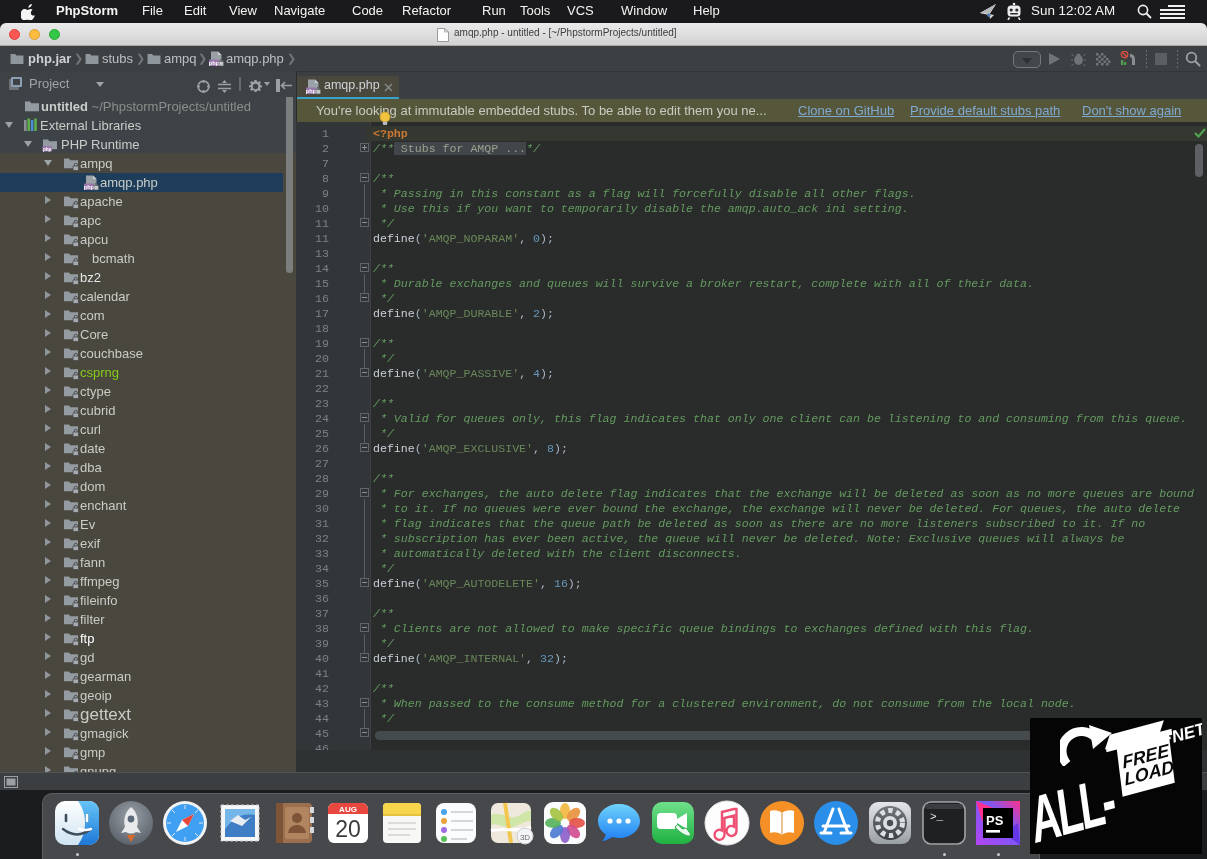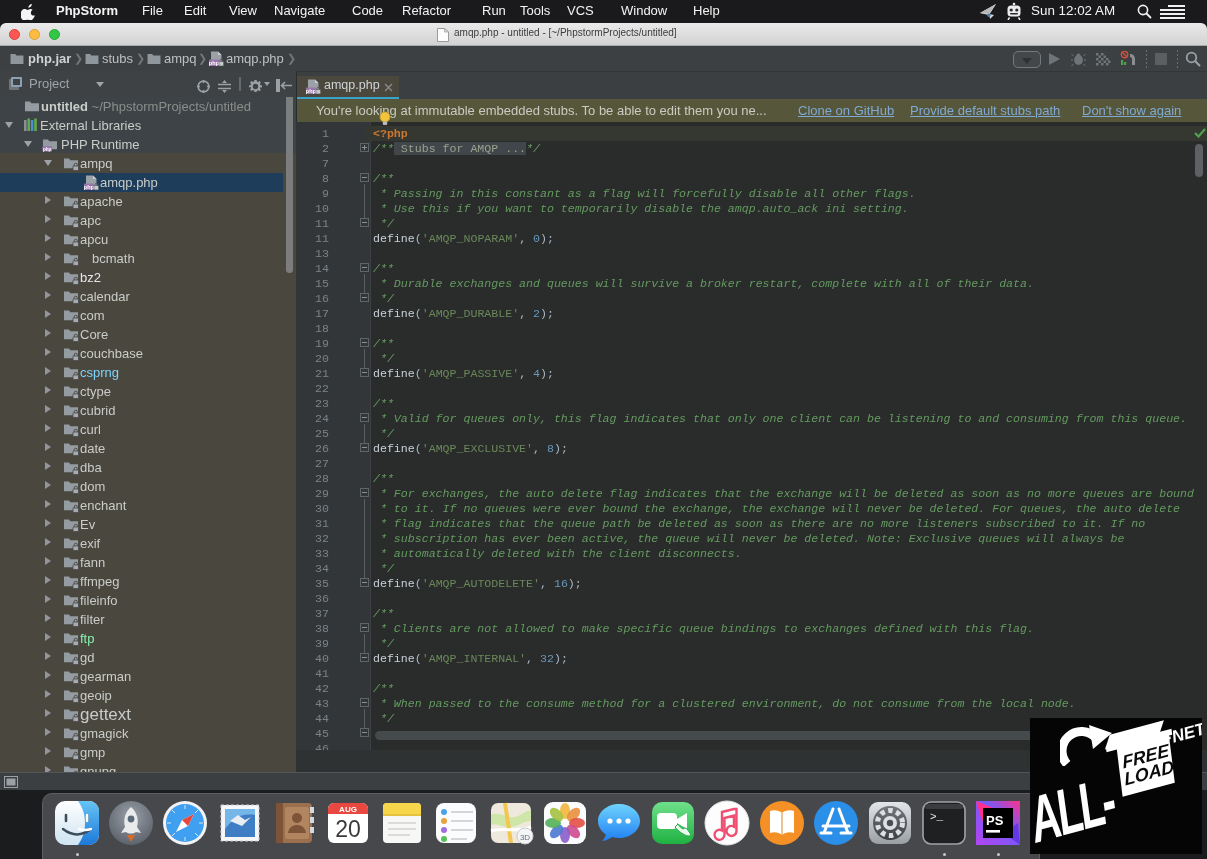--- a/index.html
+++ b/index.html
@@ -290,21 +290,21 @@
             <rect x="10" y="11" width="5.5" height="4.5" rx="0.5" fill="#a8abae" stroke="#45484b" stroke-width="0.8"></rect>
             <path d="M11.2 11v-1.2a1.55 1.55 0 0 1 3.1 0V11" fill="none" stroke="#45484b" stroke-width="0.9"></path>
           </svg></div>
 <div style="position:absolute;left:80px;top:344px;height:19px;line-height:19px;font-size:13px;white-space:pre"><span style="color:#c9ccc7">couchbase</span></div>
 <div style="position:absolute;left:45px;top:367px;width:0;height:0;border-top:4.5px solid transparent;border-bottom:4.5px solid transparent;border-left:6px solid #90969a"></div>
 <div style="position:absolute;left:63px;top:364px;width:16px;height:17px"><svg width="16" height="16" viewBox="0 0 16 16">
             <path d="M1 3.5h5l1.3 1.7H15v8H1z" fill="#949ba1"></path>
             <rect x="10" y="11" width="5.5" height="4.5" rx="0.5" fill="#a8abae" stroke="#45484b" stroke-width="0.8"></rect>
             <path d="M11.2 11v-1.2a1.55 1.55 0 0 1 3.1 0V11" fill="none" stroke="#45484b" stroke-width="0.9"></path>
           </svg></div>
-<div style="position:absolute;left:80px;top:363px;height:19px;line-height:19px;font-size:13px;white-space:pre"><span style="color:#7dd3fc">csprng</span></div>
+<div style="position:absolute;left:80px;top:363px;height:19px;line-height:19px;font-size:13px;white-space:pre"><span style="color:#84cc16">csprng</span></div>
 <div style="position:absolute;left:45px;top:386px;width:0;height:0;border-top:4.5px solid transparent;border-bottom:4.5px solid transparent;border-left:6px solid #90969a"></div>
 <div style="position:absolute;left:63px;top:383px;width:16px;height:17px"><svg width="16" height="16" viewBox="0 0 16 16">
             <path d="M1 3.5h5l1.3 1.7H15v8H1z" fill="#949ba1"></path>
             <rect x="10" y="11" width="5.5" height="4.5" rx="0.5" fill="#a8abae" stroke="#45484b" stroke-width="0.8"></rect>
             <path d="M11.2 11v-1.2a1.55 1.55 0 0 1 3.1 0V11" fill="none" stroke="#45484b" stroke-width="0.9"></path>
           </svg></div>
 <div style="position:absolute;left:80px;top:382px;height:19px;line-height:19px;font-size:13px;white-space:pre"><span style="color:#c9ccc7">ctype</span></div>
 <div style="position:absolute;left:45px;top:405px;width:0;height:0;border-top:4.5px solid transparent;border-bottom:4.5px solid transparent;border-left:6px solid #90969a"></div>
 <div style="position:absolute;left:63px;top:402px;width:16px;height:17px"><svg width="16" height="16" viewBox="0 0 16 16">
             <path d="M1 3.5h5l1.3 1.7H15v8H1z" fill="#949ba1"></path>
@@ -388,21 +388,21 @@
             <rect x="10" y="11" width="5.5" height="4.5" rx="0.5" fill="#a8abae" stroke="#45484b" stroke-width="0.8"></rect>
             <path d="M11.2 11v-1.2a1.55 1.55 0 0 1 3.1 0V11" fill="none" stroke="#45484b" stroke-width="0.9"></path>
           </svg></div>
 <div style="position:absolute;left:80px;top:610px;height:19px;line-height:19px;font-size:13px;white-space:pre"><span style="color:#c9ccc7">filter</span></div>
 <div style="position:absolute;left:45px;top:633px;width:0;height:0;border-top:4.5px solid transparent;border-bottom:4.5px solid transparent;border-left:6px solid #90969a"></div>
 <div style="position:absolute;left:63px;top:630px;width:16px;height:17px"><svg width="16" height="16" viewBox="0 0 16 16">
             <path d="M1 3.5h5l1.3 1.7H15v8H1z" fill="#949ba1"></path>
             <rect x="10" y="11" width="5.5" height="4.5" rx="0.5" fill="#a8abae" stroke="#45484b" stroke-width="0.8"></rect>
             <path d="M11.2 11v-1.2a1.55 1.55 0 0 1 3.1 0V11" fill="none" stroke="#45484b" stroke-width="0.9"></path>
           </svg></div>
-<div style="position:absolute;left:80px;top:629px;height:19px;line-height:19px;font-size:13px;white-space:pre"><span style="color:#86efac">ftp</span></div>
+<div style="position:absolute;left:80px;top:629px;height:19px;line-height:19px;font-size:13px;white-space:pre"><span style="color:#ffffff">ftp</span></div>
 <div style="position:absolute;left:45px;top:652px;width:0;height:0;border-top:4.5px solid transparent;border-bottom:4.5px solid transparent;border-left:6px solid #90969a"></div>
 <div style="position:absolute;left:63px;top:649px;width:16px;height:17px"><svg width="16" height="16" viewBox="0 0 16 16">
             <path d="M1 3.5h5l1.3 1.7H15v8H1z" fill="#949ba1"></path>
             <rect x="10" y="11" width="5.5" height="4.5" rx="0.5" fill="#a8abae" stroke="#45484b" stroke-width="0.8"></rect>
             <path d="M11.2 11v-1.2a1.55 1.55 0 0 1 3.1 0V11" fill="none" stroke="#45484b" stroke-width="0.9"></path>
           </svg></div>
 <div style="position:absolute;left:80px;top:648px;height:19px;line-height:19px;font-size:13px;white-space:pre"><span style="color:#c9ccc7">gd</span></div>
 <div style="position:absolute;left:45px;top:671px;width:0;height:0;border-top:4.5px solid transparent;border-bottom:4.5px solid transparent;border-left:6px solid #90969a"></div>
 <div style="position:absolute;left:63px;top:668px;width:16px;height:17px"><svg width="16" height="16" viewBox="0 0 16 16">
             <path d="M1 3.5h5l1.3 1.7H15v8H1z" fill="#949ba1"></path>

